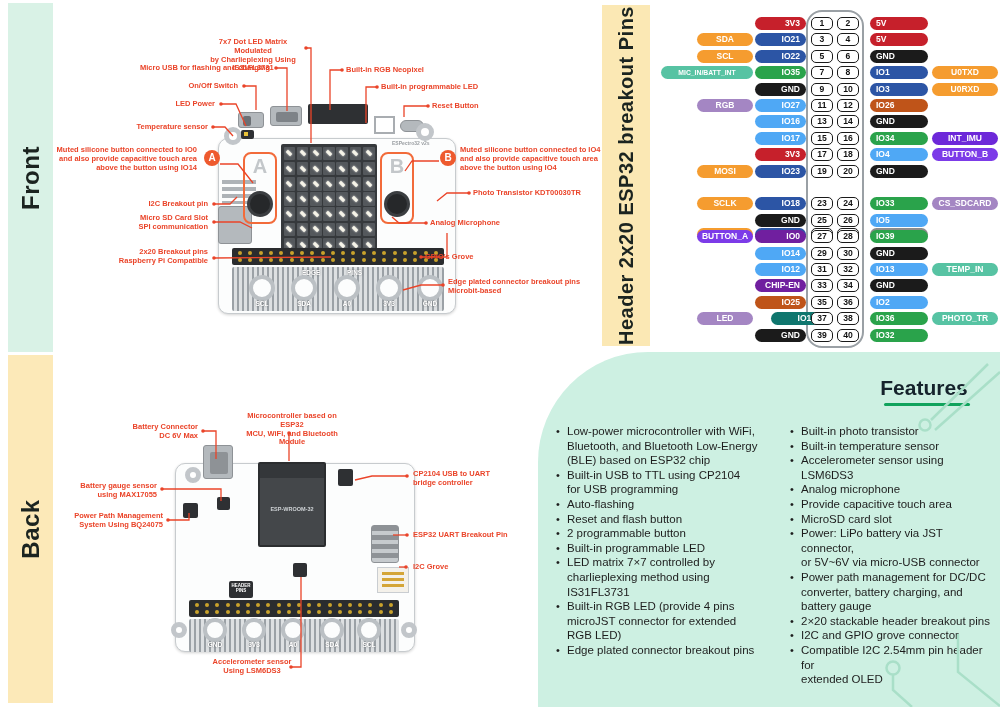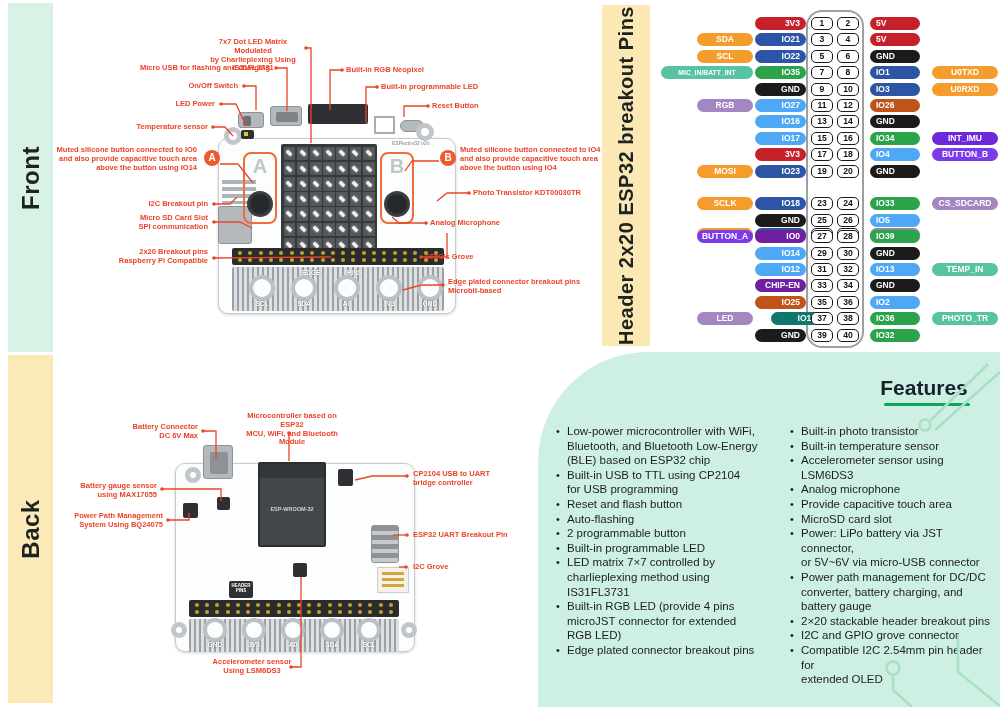--- a/index.html
+++ b/index.html
@@ -52,21 +52,21 @@
   #pin-table{position:absolute;left:653px;top:10px;width:347px;height:340px}
   #pin-center{position:absolute;left:153px;top:0;width:58px;height:338px;border:2px solid #9aa0a5;
               border-radius:16px;background:#fff;box-sizing:border-box}
   .pin-row{position:absolute;left:0;width:100%;height:13px}
   .pill{position:absolute;height:13px;border-radius:7px;color:#fff;font-size:8.5px;font-weight:700;
         line-height:13.5px;box-sizing:border-box;text-align:center;white-space:nowrap;overflow:hidden}
   .pill.lo{left:44px;width:56px}
   .pill.lo.wide{left:8px;width:92px}
   .pill.tiny{font-size:6.8px}
   .pill.li{left:102px;width:51px;text-align:right;padding-right:6px}
-  .pill.ri{left:217px;width:50px;text-align:left;padding-left:6px}
+  .pill.ri{left:217px;width:58px;text-align:left;padding-left:6px}
   .pill.ro{left:279px;width:66px}
   .pnum{position:absolute;width:22px;height:13px;border:1.6px solid #1a1a1a;border-radius:5px;background:#fff;
         font-size:8.6px;font-weight:700;text-align:center;line-height:11px;box-sizing:border-box;color:#111}
   .pa{left:158px}.pb{left:184px}
   
   #features-panel{position:absolute;left:538px;top:352px;width:462px;height:355px;background:#CDF0E2;
                   border-top-left-radius:110px}
   #features-title{position:absolute;left:878px;top:376px;width:92px;text-align:center;font-size:21px;
                   font-weight:700;color:#15232c}
   #features-underline{position:absolute;left:884px;top:403px;width:86px;height:3px;background:#10A35C;border-radius:2px}
@@ -92,22 +92,22 @@
 
 <div id="features-panel"></div>
 <div id="features-title">Features</div>
 <div id="features-underline"></div>
 <ul class="feats" id="features-col1">
     <li class="feat">Low-power microcontroller with WiFi,
 Bluetooth, and  Bluetooth Low-Energy
 (BLE) based on ESP32 chip</li>
     <li class="feat">Built-in USB to TTL using CP2104
 for USB programming</li>
+    <li class="feat">Auto-flashing</li>
     <li class="feat">Reset and flash button</li>
-    <li class="feat">Auto-flashing</li>
     <li class="feat">2 programmable button</li>
     <li class="feat">Built-in programmable LED</li>
     <li class="feat">LED matrix 7×7 controlled by
 charlieplexing method using
 IS31FL3731</li>
     <li class="feat">Built-in RGB LED (provide 4 pins
 microJST connector for extended
 RGB LED)</li>
     <li class="feat">Edge plated connector breakout pins</li>
   </ul>

